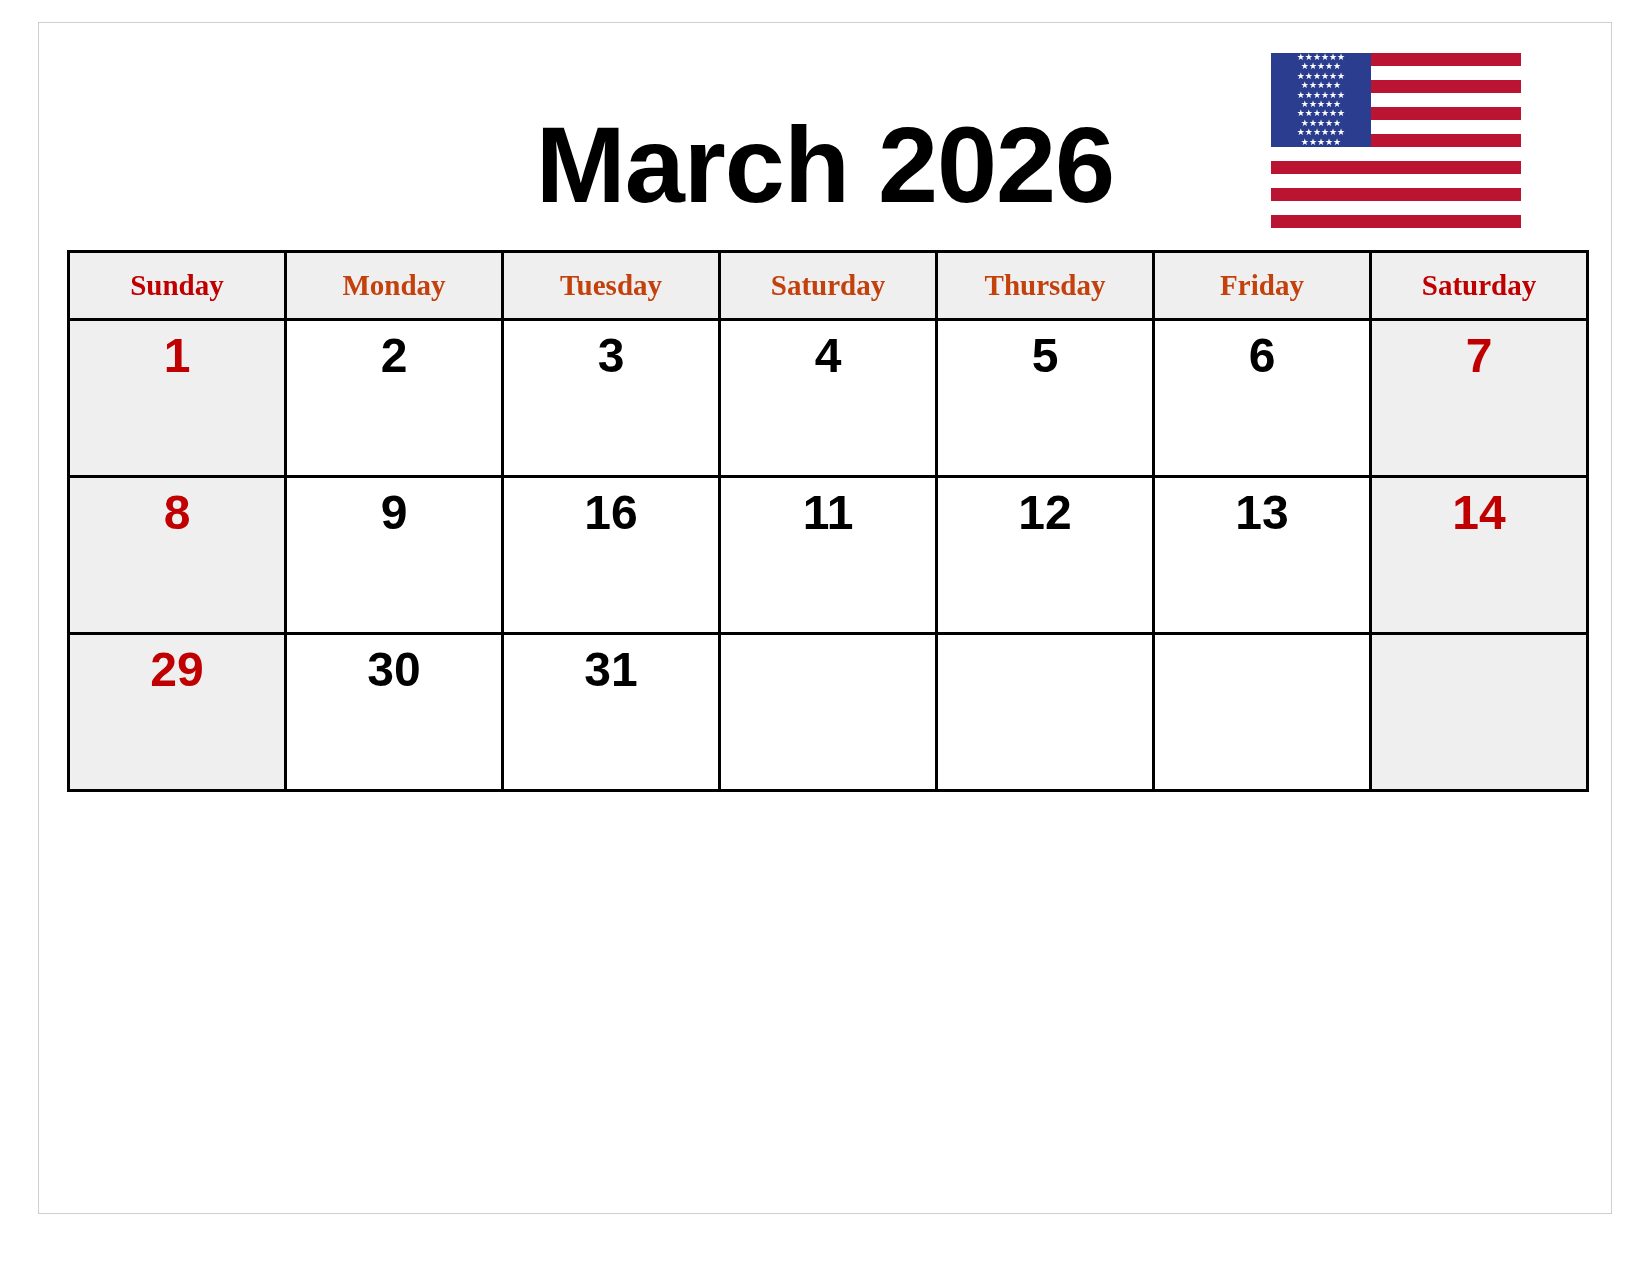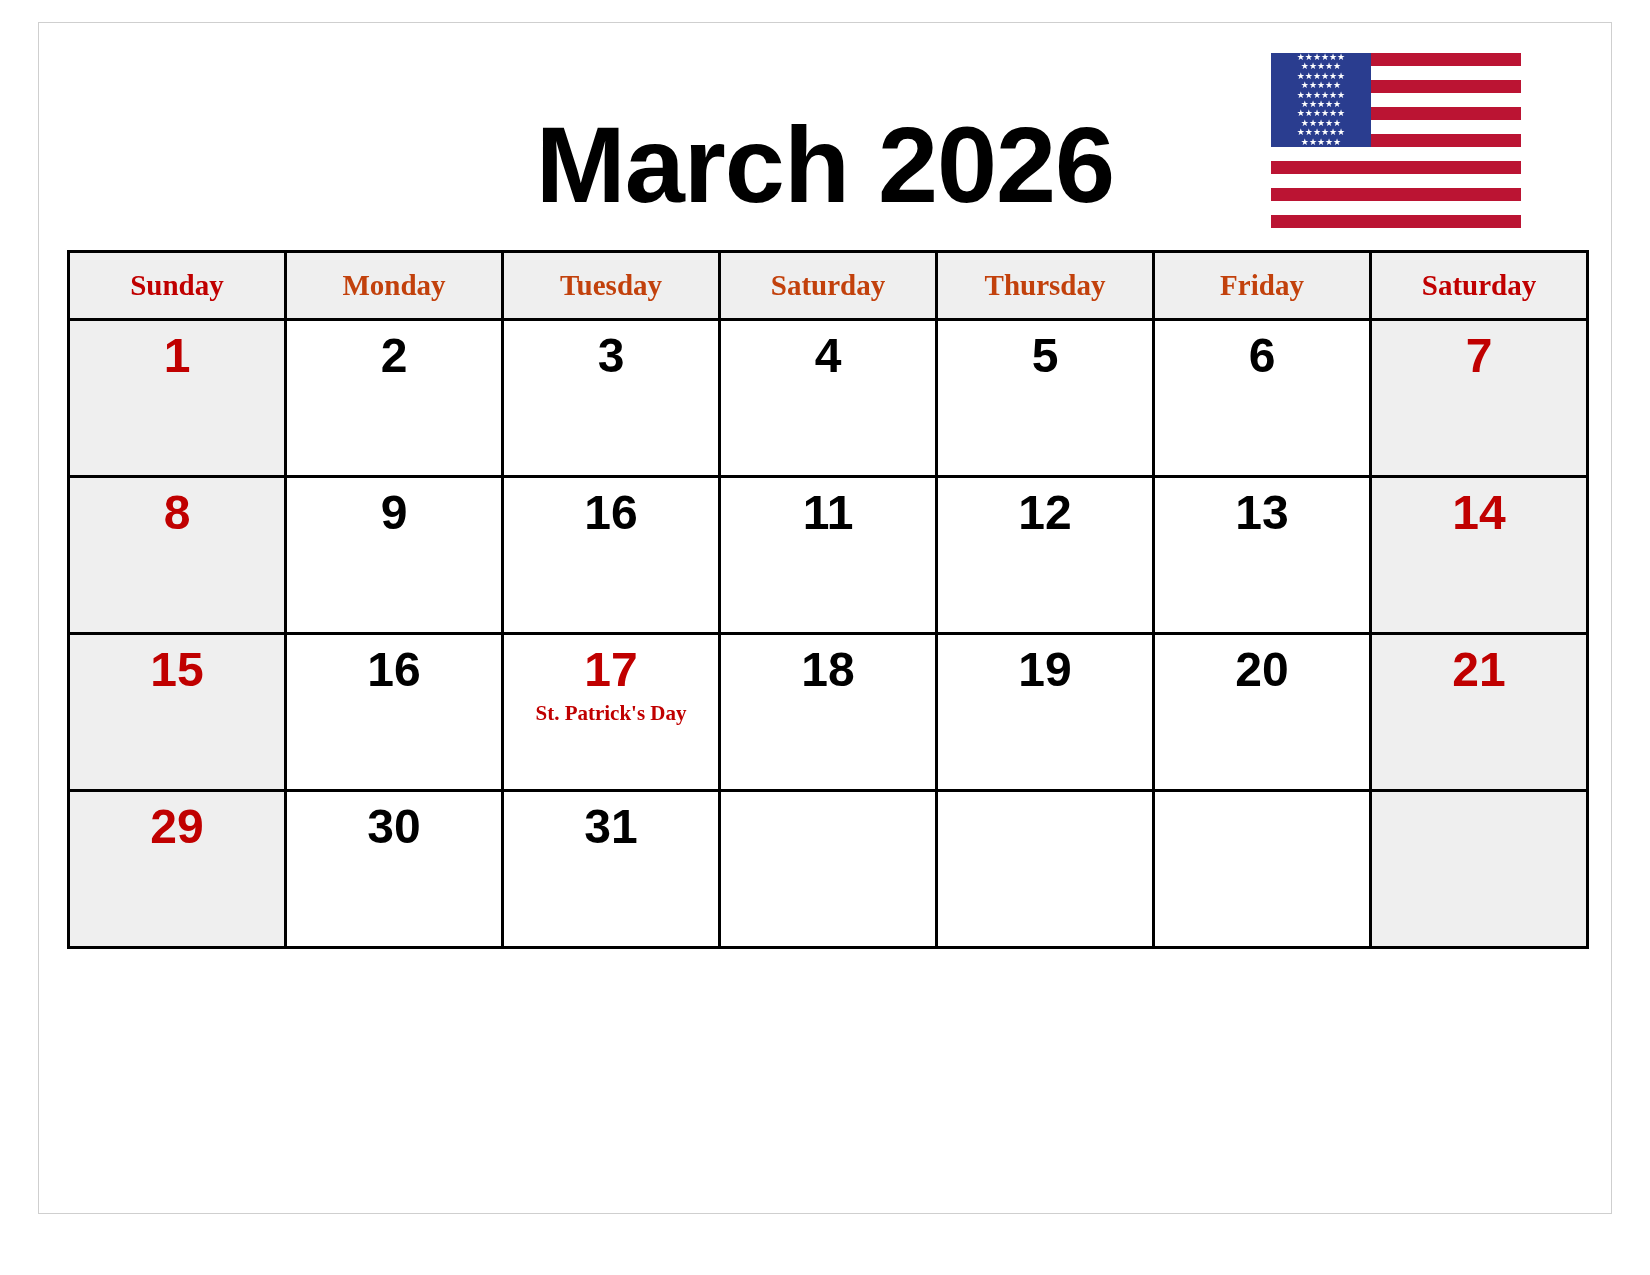--- a/index.html
+++ b/index.html
@@ -231,44 +231,20 @@
             </td>
           <td>
               <span class="daynum">13</span>
             </td>
           <td class="weekend">
               <span class="daynum red">14</span>
             </td>
         </tr>
         <tr>
           <td class="weekend">
-              <span class="daynum red">15</span>
-            </td>
-          <td>
-              <span class="daynum">16</span>
-            </td>
-          <td>
-            <span class="daynum red">17</span>
-            <span class="event">St. Patrick's Day</span>
-          </td>
-          <td>
-              <span class="daynum">18</span>
-            </td>
-          <td>
-              <span class="daynum">19</span>
-            </td>
-          <td>
-              <span class="daynum">20</span>
-            </td>
-          <td class="weekend">
-              <span class="daynum red">21</span>
-            </td>
-        </tr>
-        <tr>
-          <td class="weekend">
               <span class="daynum red">29</span>
             </td>
           <td>
               <span class="daynum">30</span>
             </td>
           <td>
               <span class="daynum">31</span>
             </td>
           <td>
               <span class="daynum"></span>

